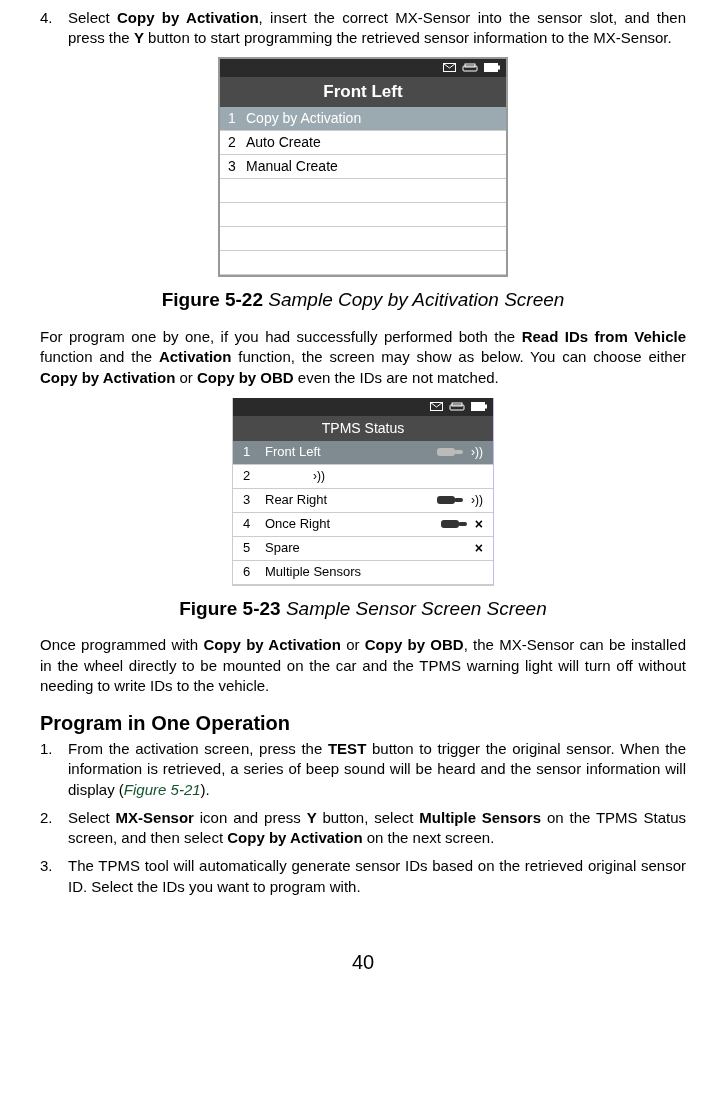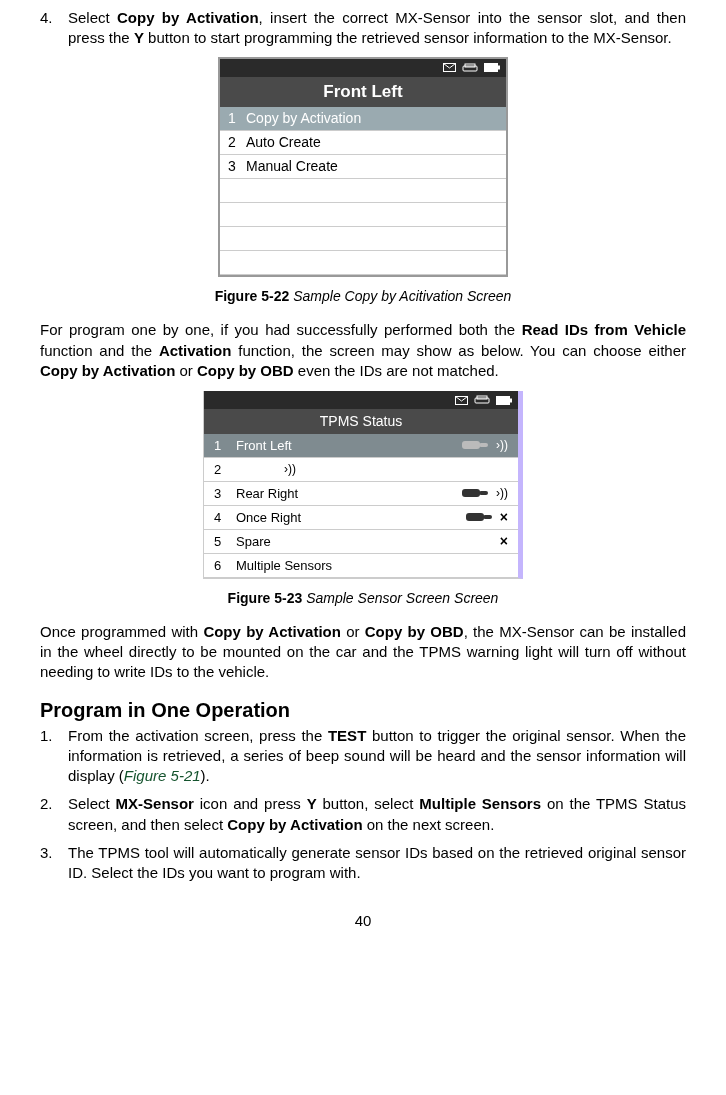--- a/index.html
+++ b/index.html
@@ -24,35 +24,35 @@
     }
     .numbered-item .txt {
       flex: 1;
     }
     .bold { font-weight: bold; }
     .italic { font-style: italic; }
     .link-italic { font-style: italic; color: #14532d; }
     .figure-caption {
       text-align: center;
       margin: 10px 0 14px 0;
-      font-size: 14px;
+      font-size: 19px;
     }
     .body-para {
       text-align: justify;
       margin-bottom: 10px;
     }
     .section-heading {
       font-size: 20px;
       font-weight: bold;
       margin: 14px 0 2px 0;
     }
     .page-num {
       text-align: center;
-      margin-top: 28px;
-      font-size: 15px;
+      margin-top: 52px;
+      font-size: 20px;
     }
     
     .device1 {
       width: 290px;
       margin: 8px auto 0 auto;
       border: 2px solid #999;
       background: #fff;
     }
     .device-status {
       height: 18px;
@@ -89,25 +89,25 @@
     .menu-row.selected {
       background: #9aaab0;
       color: #fff;
     }
     .menu-row .row-num {
       min-width: 18px;
     }
     .menu-row.empty { }
     
     .device2 {
-      width: 320px;
+      width: 262px;
       margin: 8px auto 0 auto;
       background: #fff;
       border-left: 1px solid #ccc;
-      border-right: 5px solid #c4b5fd;
+      border-right: 1px solid #c4b5fd;
       border-bottom: 1px solid #ccc;
     }
     .device2 .device-title {
       font-weight: normal;
       font-size: 14px;
       padding: 3px 0;
     }
     .tpms-row {
       display: flex;
       align-items: center;

